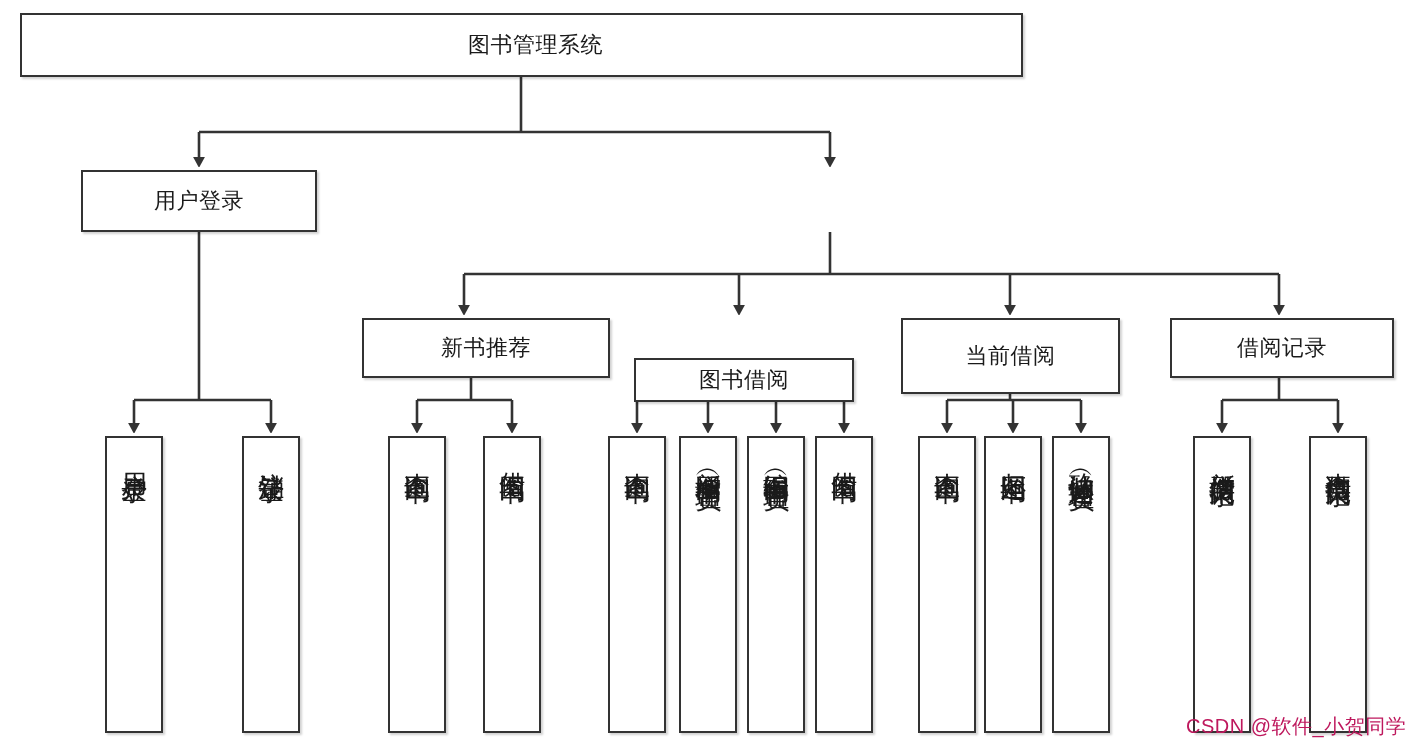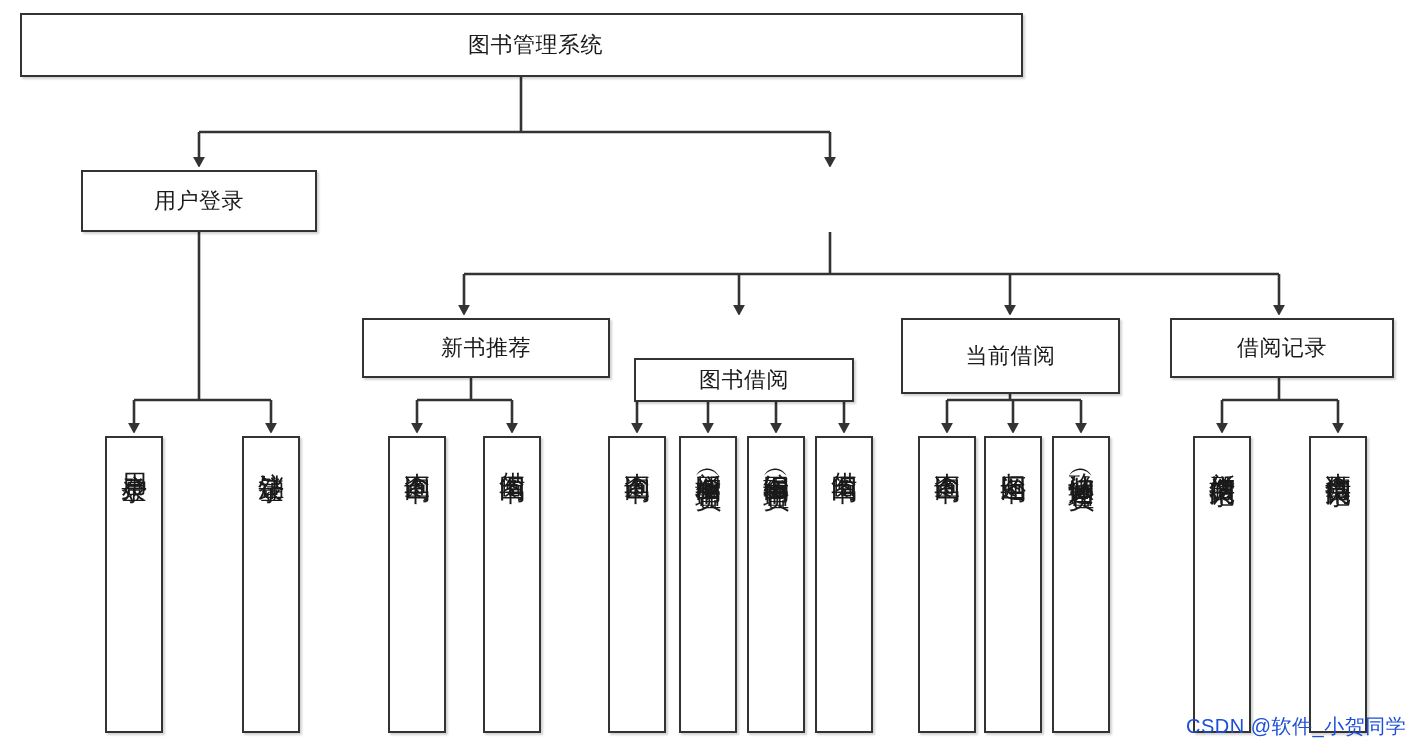--- a/index.html
+++ b/index.html
@@ -58,21 +58,21 @@
     line-height: 1.05;
     letter-spacing: 2px;
     max-height: 268px;
     white-space: normal;
   }
   #watermark {
     position: absolute;
     left: 1186px;
     top: 713px;
     font-size: 20px;
-    color: #1d4ed8;
+    color: #be185d;
     white-space: nowrap;
     letter-spacing: 0.5px;
   }
 </style>
 </head>
 <body>
 
 <div id="canvas">
 
   <svg id="connectors" viewBox="0 0 1405 747" xmlns="http://www.w3.org/2000/svg">

